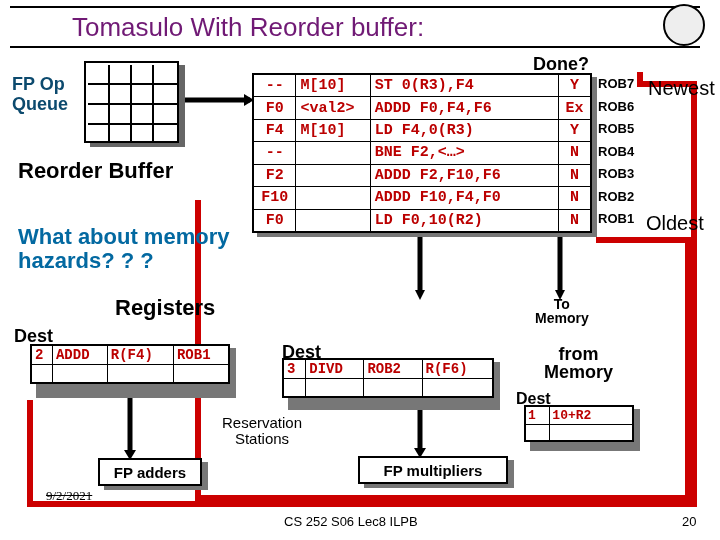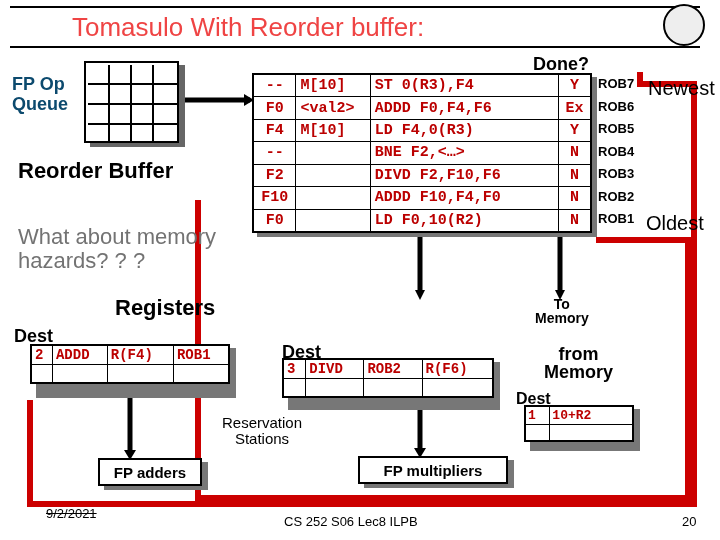--- a/index.html
+++ b/index.html
@@ -10,21 +10,21 @@
     background: #fff;
     font-family: "Comic Sans MS", cursive, sans-serif;
     position: relative;
     overflow: hidden;
   }
   .hr-top {
     position: absolute; top: 6px; left: 10px; width: 690px; height: 2px; background: #000;
   }
   .title {
     position: absolute; top: 12px; left: 72px;
-    font-size: 26px; color: #ef4444; font-family: Arial, sans-serif; font-weight: normal;
+    font-size: 26px; color: #701a75; font-family: Arial, sans-serif; font-weight: normal;
   }
   .logo {
     position: absolute; top: 4px; right: 15px; width: 42px; height: 42px;
     border: 2px solid #000; border-radius: 50%; background: #eee;
   }
   .hr2 { position: absolute; top: 46px; left: 10px; width: 690px; height: 2px; background: #000; }
 
   
   .fpop-label { position: absolute; top: 75px; left: 12px; font-size: 18px; font-weight: bold; color:#0c4a6e; line-height:1.1; }
   .fpq-shadow { position:absolute; top:65px; left:90px; width:95px; height:82px; background:#666; }
@@ -42,21 +42,21 @@
   .rob td:nth-child(4){ text-align:center; width:26px;}
   .rob td:nth-child(1){ width:30px; text-align:center;}
   .rob td:nth-child(2){ width:58px;}
   .rob td:nth-child(3){ width:160px;}
   .rob-tags { position:absolute; top:73px; left:598px; font-family:Arial,sans-serif; font-size:13px; color:#000000; font-weight:bold; line-height:22.5px;}
   .rob-tags div{ height:22.5px;}
   .newest { position:absolute; top:77px; left:648px; font-size:20px; font-family:Arial,sans-serif;}
   .oldest { position:absolute; top:212px; left:646px; font-size:20px; font-family:Arial,sans-serif;}
 
   .rb-label { position:absolute; top:158px; left:18px; font-size:22px; font-weight:bold; color:#000;}
-  .hazards { position:absolute; top:225px; left:18px; font-size:22px; font-weight:normal; color:#737373; line-height:1.1;}
+  .hazards { position:absolute; top:225px; left:18px; font-size:22px; font-weight:bold; color:#0369a1; line-height:1.1;}
 
   .regs-label { position:absolute; top:295px; left:115px; font-size:22px; font-weight:bold;}
   .regs-shadow { position:absolute; top:348px; left:36px; width:200px; height:50px; background:#777;}
   .regs-tbl { position:absolute; top:344px; left:30px; width:200px; font-family:"Courier New",monospace; font-size:14px; background:#fff; border:2px solid #000; border-collapse:collapse;}
   .regs-tbl td{ border:1px solid #000; padding:1px 3px; height:18px; color:#b00; font-weight:bold;}
   .dest1 { position:absolute; top:326px; left:14px; font-size:18px; font-weight:bold;}
   .dest2 { position:absolute; top:342px; left:282px; font-size:18px; font-weight:bold;}
 
   .rs1-shadow{ position:absolute; top:362px; left:288px; width:212px; height:48px; background:#777;}
   .rs1 { position:absolute; top:358px; left:282px; width:212px; background:#fff; border:2px solid #000; border-collapse:collapse; font-family:"Courier New",monospace; font-size:14px;}
@@ -70,21 +70,21 @@
   .rs2 { position:absolute; top:405px; left:524px; width:110px; background:#fff; border:2px solid #000; border-collapse:collapse; font-family:"Courier New",monospace; font-size:13px;}
   .rs2 td{ border:1px solid #000; padding:1px 2px; height:16px; color:#b00; font-weight:bold;}
 
   .rs-label { position:absolute; top:415px; left:222px; font-family:Arial,sans-serif; font-size:15px; text-align:center; line-height:1.05;}
 
   .fpadd-shadow { position:absolute; top:462px; left:104px; width:104px; height:28px; background:#777;}
   .fpadd { position:absolute; top:458px; left:98px; width:104px; height:28px; background:#fff; border:2px solid #000; text-align:center; font-size:15px; font-weight:bold; line-height:25px;}
   .fpmul-shadow { position:absolute; top:460px; left:364px; width:150px; height:28px; background:#777;}
   .fpmul { position:absolute; top:456px; left:358px; width:150px; height:28px; background:#fff; border:2px solid #000; text-align:center; font-size:15px; font-weight:bold; line-height:25px;}
 
-  .date { position:absolute; top:506px; left:46px; font-family:Liberation Sans, sans-serif; font-size:13px; color:#000; text-decoration: line-through;}
+  .date { position:absolute; top:488px; left:46px; font-family:Liberation Serif, serif; font-size:13px; color:#000; text-decoration: line-through;}
   .foot { position:absolute; top:514px; left:284px; font-family:Arial,sans-serif; font-size:13px; color:#000;}
   .pnum { position:absolute; top:514px; left:682px; font-family:Arial,sans-serif; font-size:13px; color:#000;}
 
   svg.wires { position:absolute; top:0; left:0; width:720px; height:540px; pointer-events:none; }
 </style>
 </head>
 <body>
 
 <div class="hr-top"></div>
 <div class="title">Tomasulo With Reorder buffer:</div>
@@ -146,21 +146,21 @@
       </tr>
   <tr>
         <td>--</td>
         <td></td>
         <td>BNE F2,&lt;…&gt;</td>
         <td>N</td>
       </tr>
   <tr>
         <td>F2</td>
         <td></td>
-        <td>DIVD F2,F10,F6</td>
+        <td>ADDD F2,F10,F6</td>
         <td>N</td>
       </tr>
   <tr>
         <td>F10</td>
         <td></td>
         <td>ADDD F10,F4,F0</td>
         <td>N</td>
       </tr>
   <tr>
         <td>F0</td>

